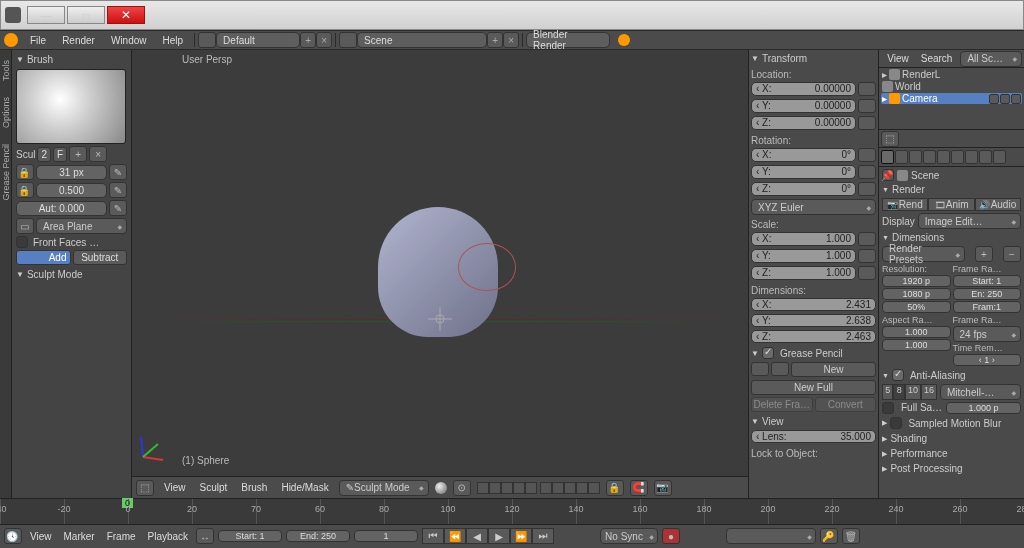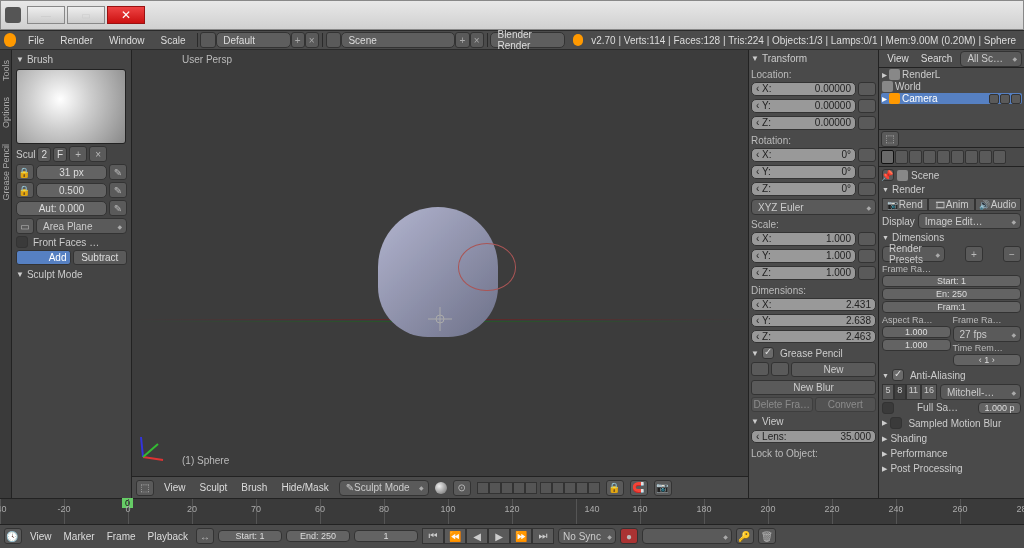--- a/index.html
+++ b/index.html
@@ -85,55 +85,54 @@
   
   .timeline { height:50px; background:#4b4b4b; border-top:1px solid #222;}
   .tl-ticks { height:26px; background:#3a3a3a; position:relative; border-bottom:1px solid #222;}
   .tl-tick { position:absolute; top:0; bottom:0; width:1px; background:#555;}
   .tl-lbl { position:absolute; top:5px; color:#aaa; font-size:9px; transform:translateX(-50%);}
   .tl-cursor { position:absolute; top:0; bottom:0; width:1px; background:#6c6;}
   .tl-cursor::after{ content:attr(data-f); position:absolute; top:-1px; left:-6px; background:#6c6; color:#111; font-size:9px; padding:0 3px;}
   .tl-ctrl { height:22px; display:flex; align-items:center; gap:4px; padding:0 4px;}
   .play { display:flex; gap:0;}
   .play .pb { width:22px; height:16px; border:1px solid #333; background:#5a5a5a; display:flex; align-items:center; justify-content:center; color:#ccc;}
-  .small-drop { background:#5a5a5a; border:1px solid #333; border-radius:4px; padding:0 14px 0 4px; position:relative; height:16px; display:flex; align-items:center;}
+  .small-drop { background:#5a5a5a; border:1px solid #333; border-radius:4px; padding:0 14px 0 4px; position:relative; height:16px; display:flex; align-items:center;margin-left:42px;}
   .small-drop::after{content:"◆"; font-size:6px; position:absolute; right:3px; color:#aaa;}
 </style>
 </head>
 <body>
 
 <div class="win-chrome">
   <div class="win-icon"></div>
   <div class="win-btns">
     <div class="win-btn">—</div>
     <div class="win-btn">▭</div>
     <div class="win-btn win-close">✕</div>
   </div>
 </div>
 
 <div class="topmenu">
   <div class="blob"></div>
   <span class="mi">File</span>
   <span class="mi">Render</span>
   <span class="mi">Window</span>
-  <span class="mi">Scale</span>
+  <span class="mi">Help</span>
   <span class="sep"></span>
   <span class="icon-btn"></span>
   <span class="field" style="width:84px">Default</span>
   <span class="big-x">+</span>
   <span class="big-x">×</span>
   <span class="sep"></span>
   <span class="icon-btn"></span>
   <span class="field" style="width:130px">Scene</span>
   <span class="big-x">+</span>
   <span class="big-x">×</span>
   <span class="sep"></span>
   <span class="field" style="width:84px">Blender Render</span>
   <span class="blob" style="width:12px;height:12px;margin-left:8px"></span>
-  <span class="info"><span>v2.70</span> | <span>Verts:114 | Faces:128 | Tris:224 | Objects:1/3 | Lamps:0/1 | Mem:9.00M (0.20M) | Sphere</span></span>
 </div>
 
 <div class="body-row">
 
   <div class="vtabs">
     <div class="vtab">Tools</div>
     <div class="vtab">Options</div>
     <div class="vtab">Grease Pencil</div>
   </div>
 
@@ -310,21 +309,21 @@
       </div>
     <div class="np-head">
         <span class="checkbox on"></span>
         <span>Grease Pencil</span>
       </div>
     <div class="np-row">
         <div class="np-act"></div>
         <div class="np-act"></div>
         <div class="wide-btn" style="flex:1">New</div>
       </div>
-    <div class="wide-btn">New Blur</div>
+    <div class="wide-btn">New Full</div>
     <div class="np-row">
         <div class="wide-btn dis" style="flex:1">Delete Fra…</div>
         <div class="wide-btn dis" style="flex:1">Convert</div>
       </div>
     <div class="np-head">View</div>
     <div class="np-row">
         <div class="np-num">
           <span>‹ <span>Lens:</span></span>
           <span>35.000</span>
         </div>
@@ -383,60 +382,66 @@
       <div class="btn-group">
         <span class="b">📷<span>Rend</span></span>
         <span class="b">🎞<span>Anim</span></span>
         <span class="b">🔊<span>Audio</span></span>
       </div>
       <div style="display:flex;gap:3px;align-items:center">
           <span>Display</span>
           <span class="dropdown" style="flex:1">Image Edit…</span>
         </div>
       <div class="pb-head">Dimensions</div>
-      <div style="display:flex;gap:20px">
+      <div style="display:flex;gap:10px">
           <span class="dropdown" style="flex:1">Render Presets</span>
           <span class="icon-btn">+</span>
           <span class="icon-btn">−</span>
         </div>
       <div class="two-col">
+        <div class="col">
+          <div class="col-h">Resolution:</div>
+          <div class="small-num">1920 p</div>
+          <div class="small-num">1080 p</div>
+          <div class="small-num">50%</div>
+        </div>
         <div class="col">
           <div class="col-h">Frame Ra…</div>
           <div class="small-num">Start: 1</div>
           <div class="small-num">En: 250</div>
           <div class="small-num">Fram:1</div>
         </div>
       </div>
       <div class="two-col">
         <div class="col">
           <div class="col-h">Aspect Ra…</div>
           <div class="small-num">1.000</div>
           <div class="small-num">1.000</div>
         </div>
         <div class="col">
           <div class="col-h">Frame Ra…</div>
-          <div class="dropdown">27 fps</div>
+          <div class="dropdown">24 fps</div>
           <div class="col-h">Time Rem…</div>
           <div class="small-num">‹ 1 ›</div>
         </div>
       </div>
       <div class="pb-head">
           <span class="checkbox on"></span>
           <span>Anti-Aliasing</span>
         </div>
       <div style="display:flex;gap:3px">
         <div class="btn-group" style="flex:1">
           <span class="b">5</span>
           <span class="b on">8</span>
-          <span class="b">11</span>
+          <span class="b">10</span>
           <span class="b">16</span>
         </div>
         <div class="dropdown" style="flex:1">Mitchell-…</div>
       </div>
-      <div style="display:flex;gap:20px">
+      <div style="display:flex;gap:4px">
           <span class="checkbox"></span>
           <span>Full Sa…</span>
           <span class="small-num" style="flex:1">1.000 p</span>
         </div>
       <div class="pb-head closed">
           <span class="checkbox"></span>
           <span>Sampled Motion Blur</span>
         </div>
       <div class="pb-head closed">Shading</div>
       <div class="pb-head closed">Performance</div>
@@ -460,21 +465,21 @@
       <div class="tl-lbl" style="left: 25%;">70</div>
       <div class="tl-tick" style="left: 31.25%;"></div>
       <div class="tl-lbl" style="left: 31.25%;">60</div>
       <div class="tl-tick" style="left: 37.5%;"></div>
       <div class="tl-lbl" style="left: 37.5%;">80</div>
       <div class="tl-tick" style="left: 43.75%;"></div>
       <div class="tl-lbl" style="left: 43.75%;">100</div>
       <div class="tl-tick" style="left: 50%;"></div>
       <div class="tl-lbl" style="left: 50%;">120</div>
       <div class="tl-tick" style="left: 56.25%;"></div>
-      <div class="tl-lbl" style="left: 56.25%; margin-left: 16px;">140</div>
+      <div class="tl-lbl" style="left: 56.25%;">140</div>
       <div class="tl-tick" style="left: 62.5%;"></div>
       <div class="tl-lbl" style="left: 62.5%;">160</div>
       <div class="tl-tick" style="left: 68.75%;"></div>
       <div class="tl-lbl" style="left: 68.75%;">180</div>
       <div class="tl-tick" style="left: 75%;"></div>
       <div class="tl-lbl" style="left: 75%;">200</div>
       <div class="tl-tick" style="left: 81.25%;"></div>
       <div class="tl-lbl" style="left: 81.25%;">220</div>
       <div class="tl-tick" style="left: 87.5%;"></div>
       <div class="tl-lbl" style="left: 87.5%;">240</div>

